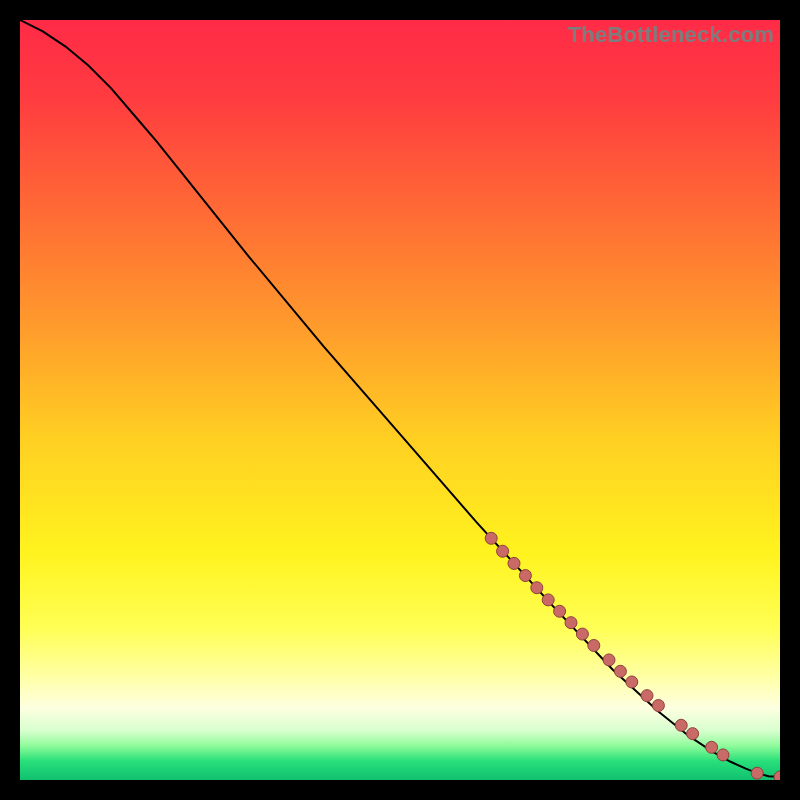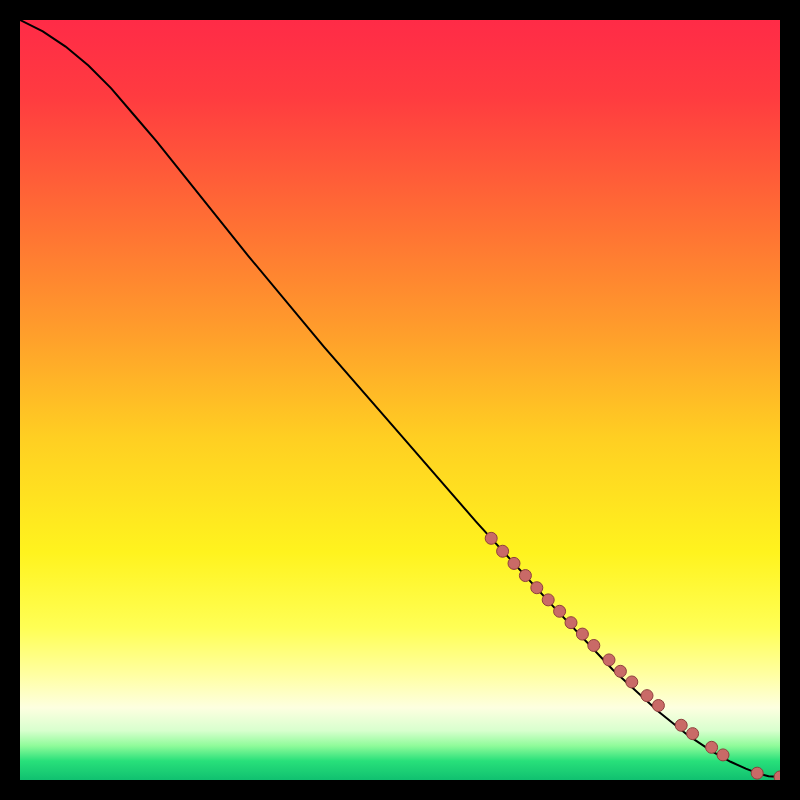--- a/index.html
+++ b/index.html
@@ -78,13 +78,14 @@
         <circle cx="627.00" cy="675.64" r="6" fill="#c96a67" stroke="#8f3f3c" stroke-width="1"></circle>
         <circle cx="638.40" cy="685.52" r="6" fill="#c96a67" stroke="#8f3f3c" stroke-width="1"></circle>
         <circle cx="661.20" cy="705.28" r="6" fill="#c96a67" stroke="#8f3f3c" stroke-width="1"></circle>
         <circle cx="672.60" cy="713.64" r="6" fill="#c96a67" stroke="#8f3f3c" stroke-width="1"></circle>
         <circle cx="691.60" cy="727.32" r="6" fill="#c96a67" stroke="#8f3f3c" stroke-width="1"></circle>
         <circle cx="703.00" cy="734.92" r="6" fill="#c96a67" stroke="#8f3f3c" stroke-width="1"></circle>
         <circle cx="737.20" cy="753.16" r="6" fill="#c96a67" stroke="#8f3f3c" stroke-width="1"></circle>
         <circle cx="760.00" cy="756.96" r="6" fill="#c96a67" stroke="#8f3f3c" stroke-width="1"></circle>
       </g>
   </svg>
+  <div class="watermark">TheBottleneck.com</div>
 </div>
 
 </body></html>

